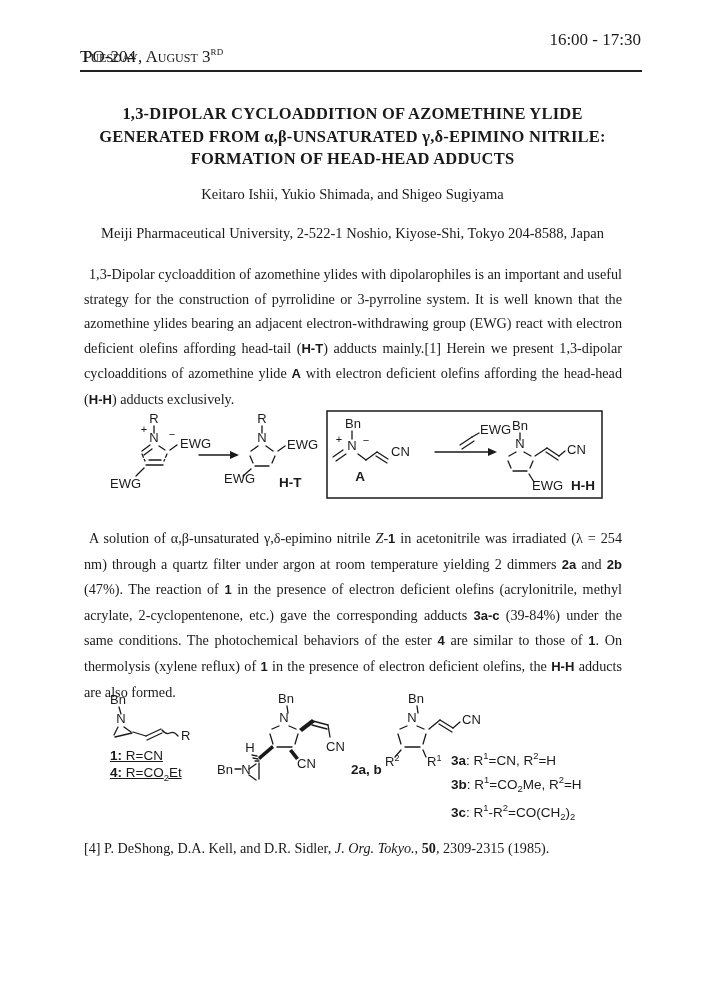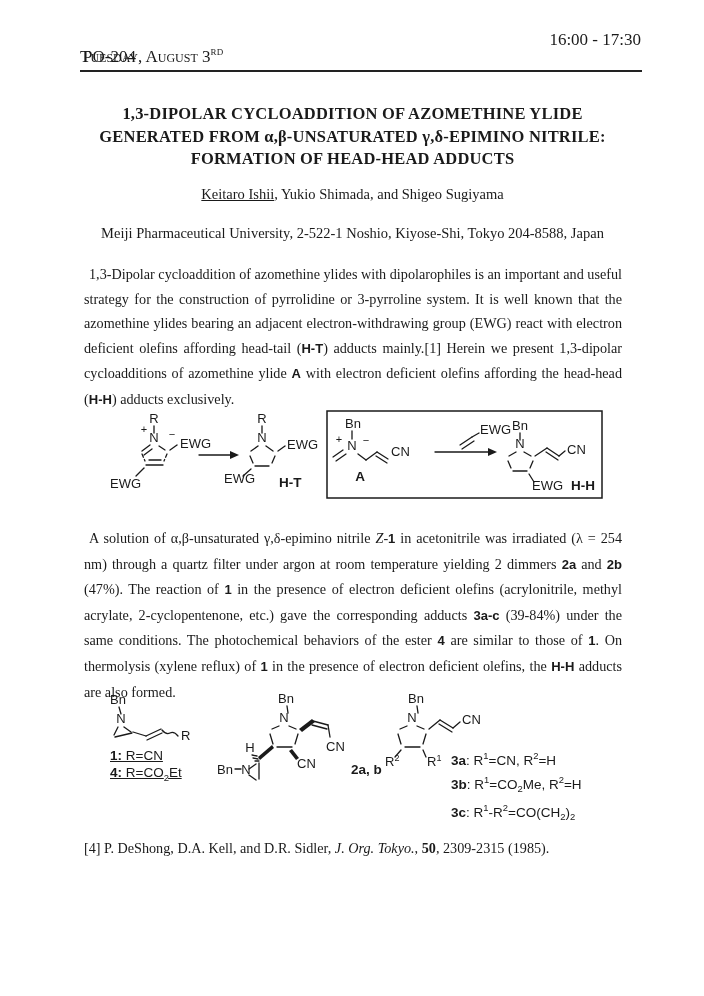--- a/index.html
+++ b/index.html
@@ -9,21 +9,21 @@
   
   .hdr{left:80px;top:44px;width:562px;height:26px;border-bottom:2px solid #222;}
   .hdr-id{position:absolute;left:3px;bottom:3px;font-size:17px;}
   .hdr-session{position:absolute;left:0;right:12px;bottom:3px;text-align:left;font-size:17px;font-variant:small-caps;}
   .hdr-session sup{font-size:9px;font-variant:normal;letter-spacing:.3px;}
   .hdr-time{position:absolute;right:1px;bottom:20px;font-size:17px;margin-top:28px;}
   
   .title{left:83px;top:103px;width:539px;text-align:center;font-weight:bold;
          font-size:16.5px;line-height:22.5px;letter-spacing:.2px;}
   .authors{left:83px;top:186px;width:539px;text-align:center;font-size:14.5px;}
-  .authors .u{text-decoration:underline;}
+  .authors .u{}
   .affil{left:83px;top:225px;width:539px;text-align:center;font-size:14.5px;}
   
   .para{left:84px;width:538px;font-size:14.2px;line-height:24.6px;
         text-align:justify;text-indent:5px;}
   #para1{top:262px;} #para2{top:526px;}
   .ref{left:84px;top:840px;width:539px;font-size:14.2px;}
   .cmpd{font-family:"Liberation Sans",sans-serif;font-weight:bold;font-size:.92em;}
   sub,sup{font-size:.7em;}
   
   .figlabel{position:absolute;font-family:"Liberation Sans",sans-serif;font-size:13.5px;white-space:nowrap;}

